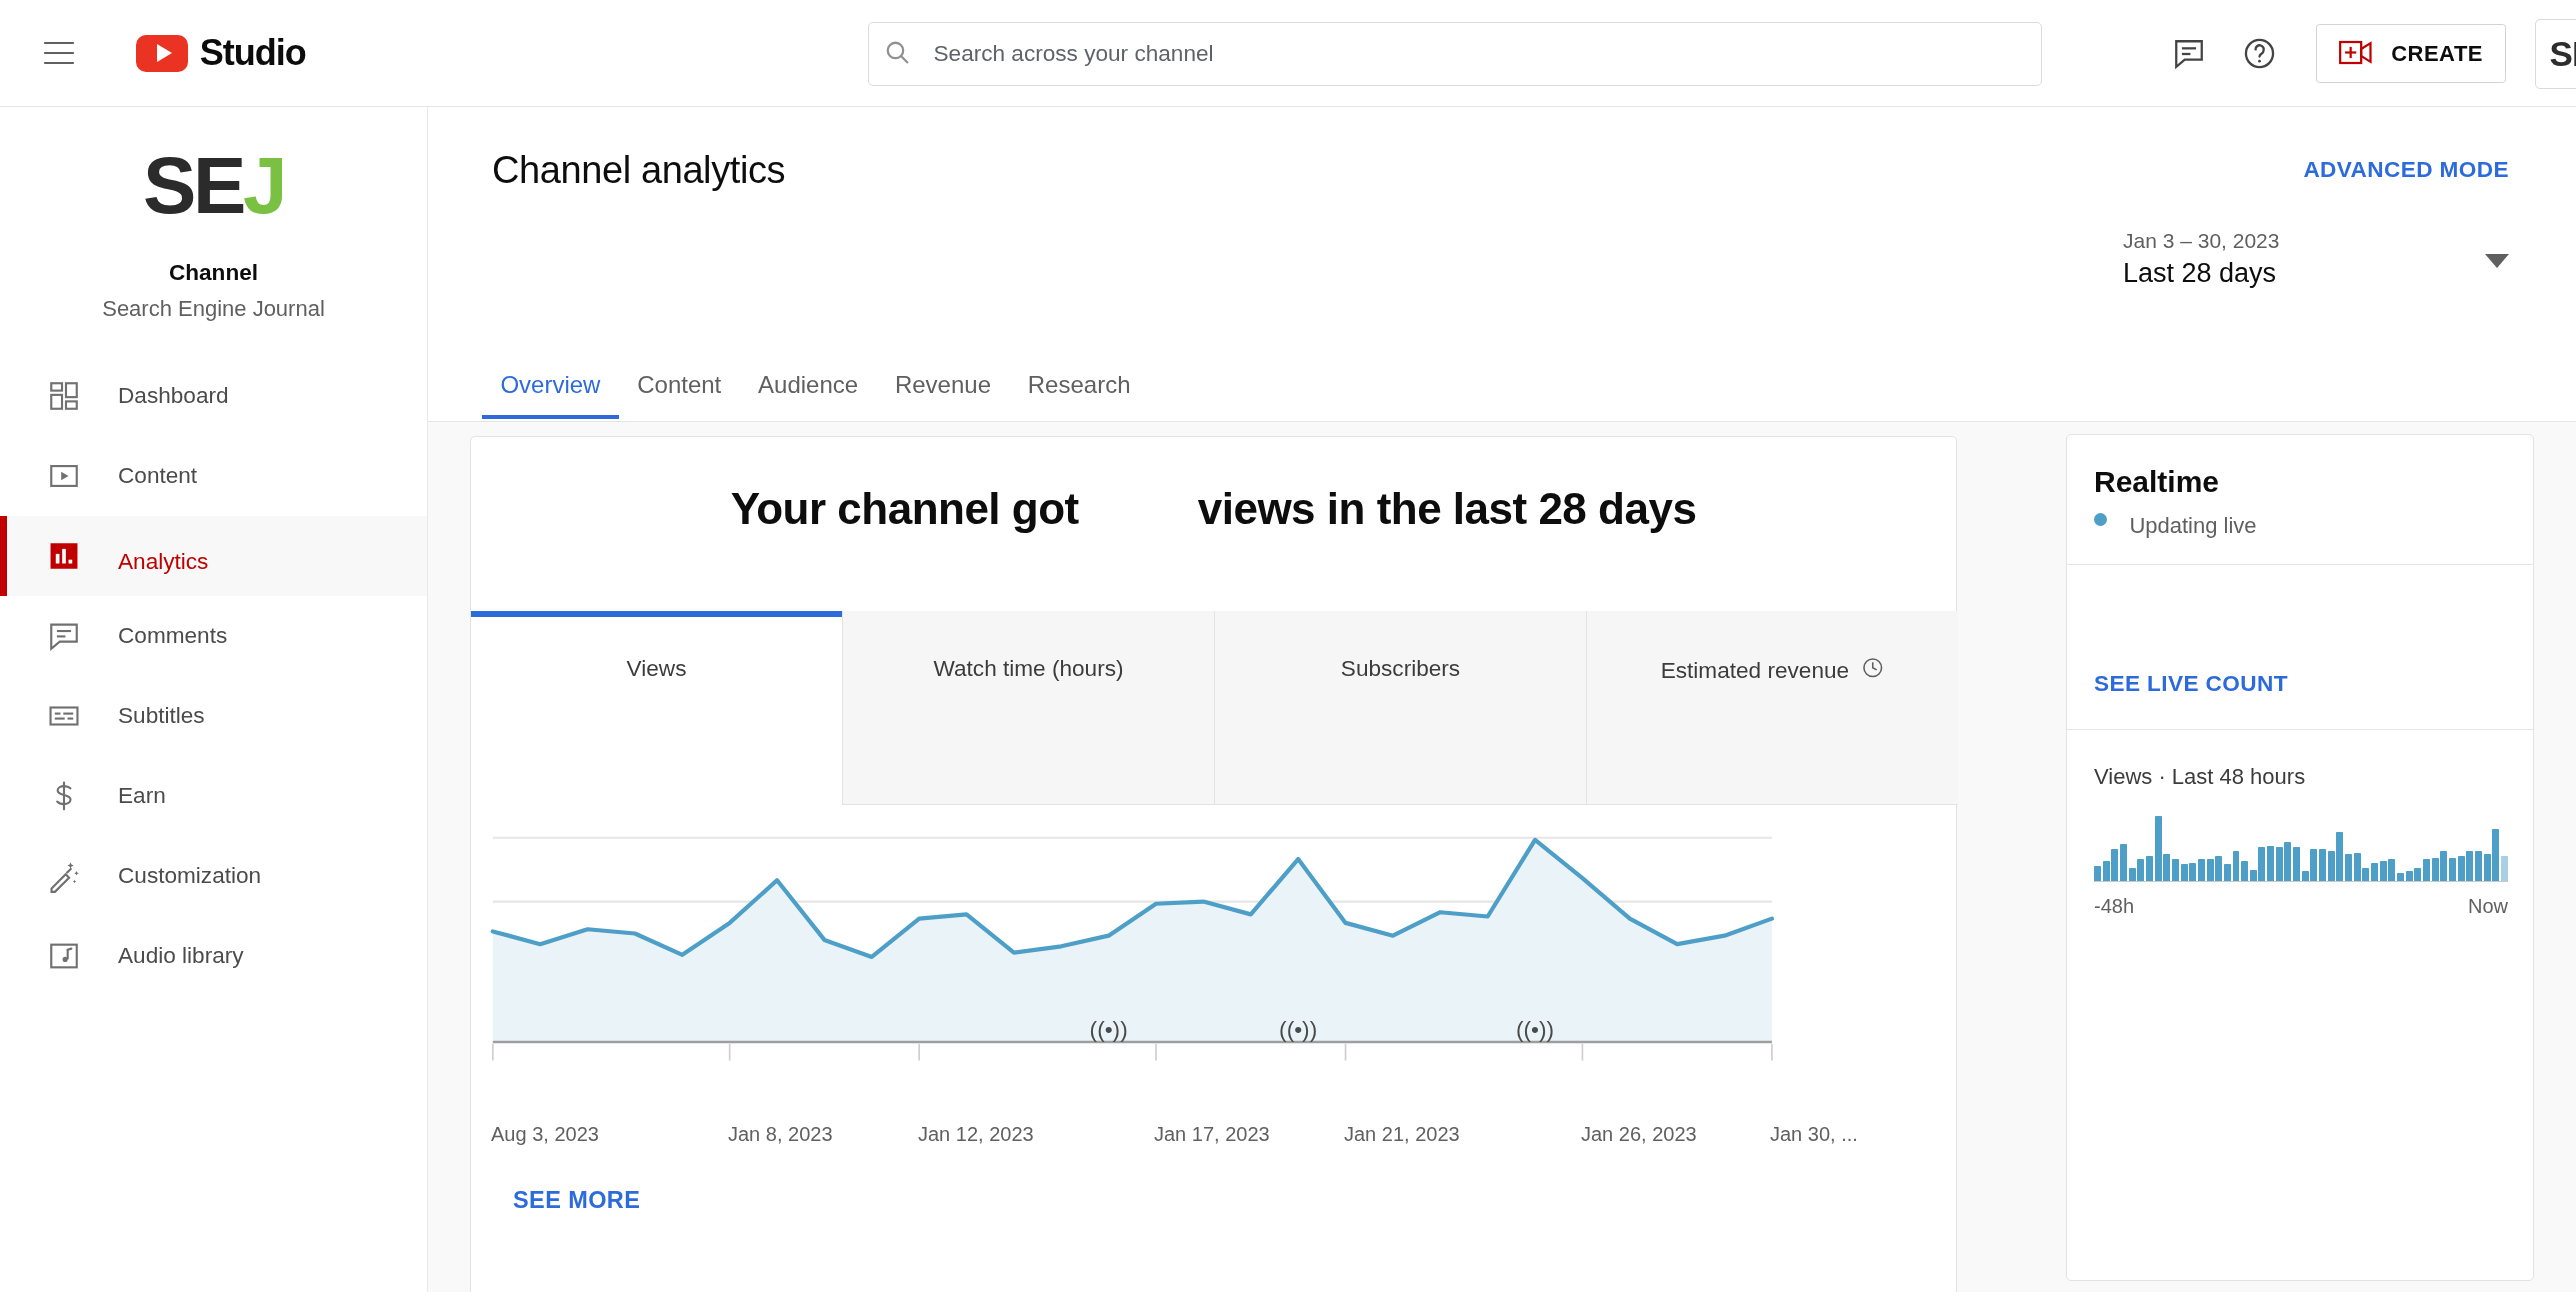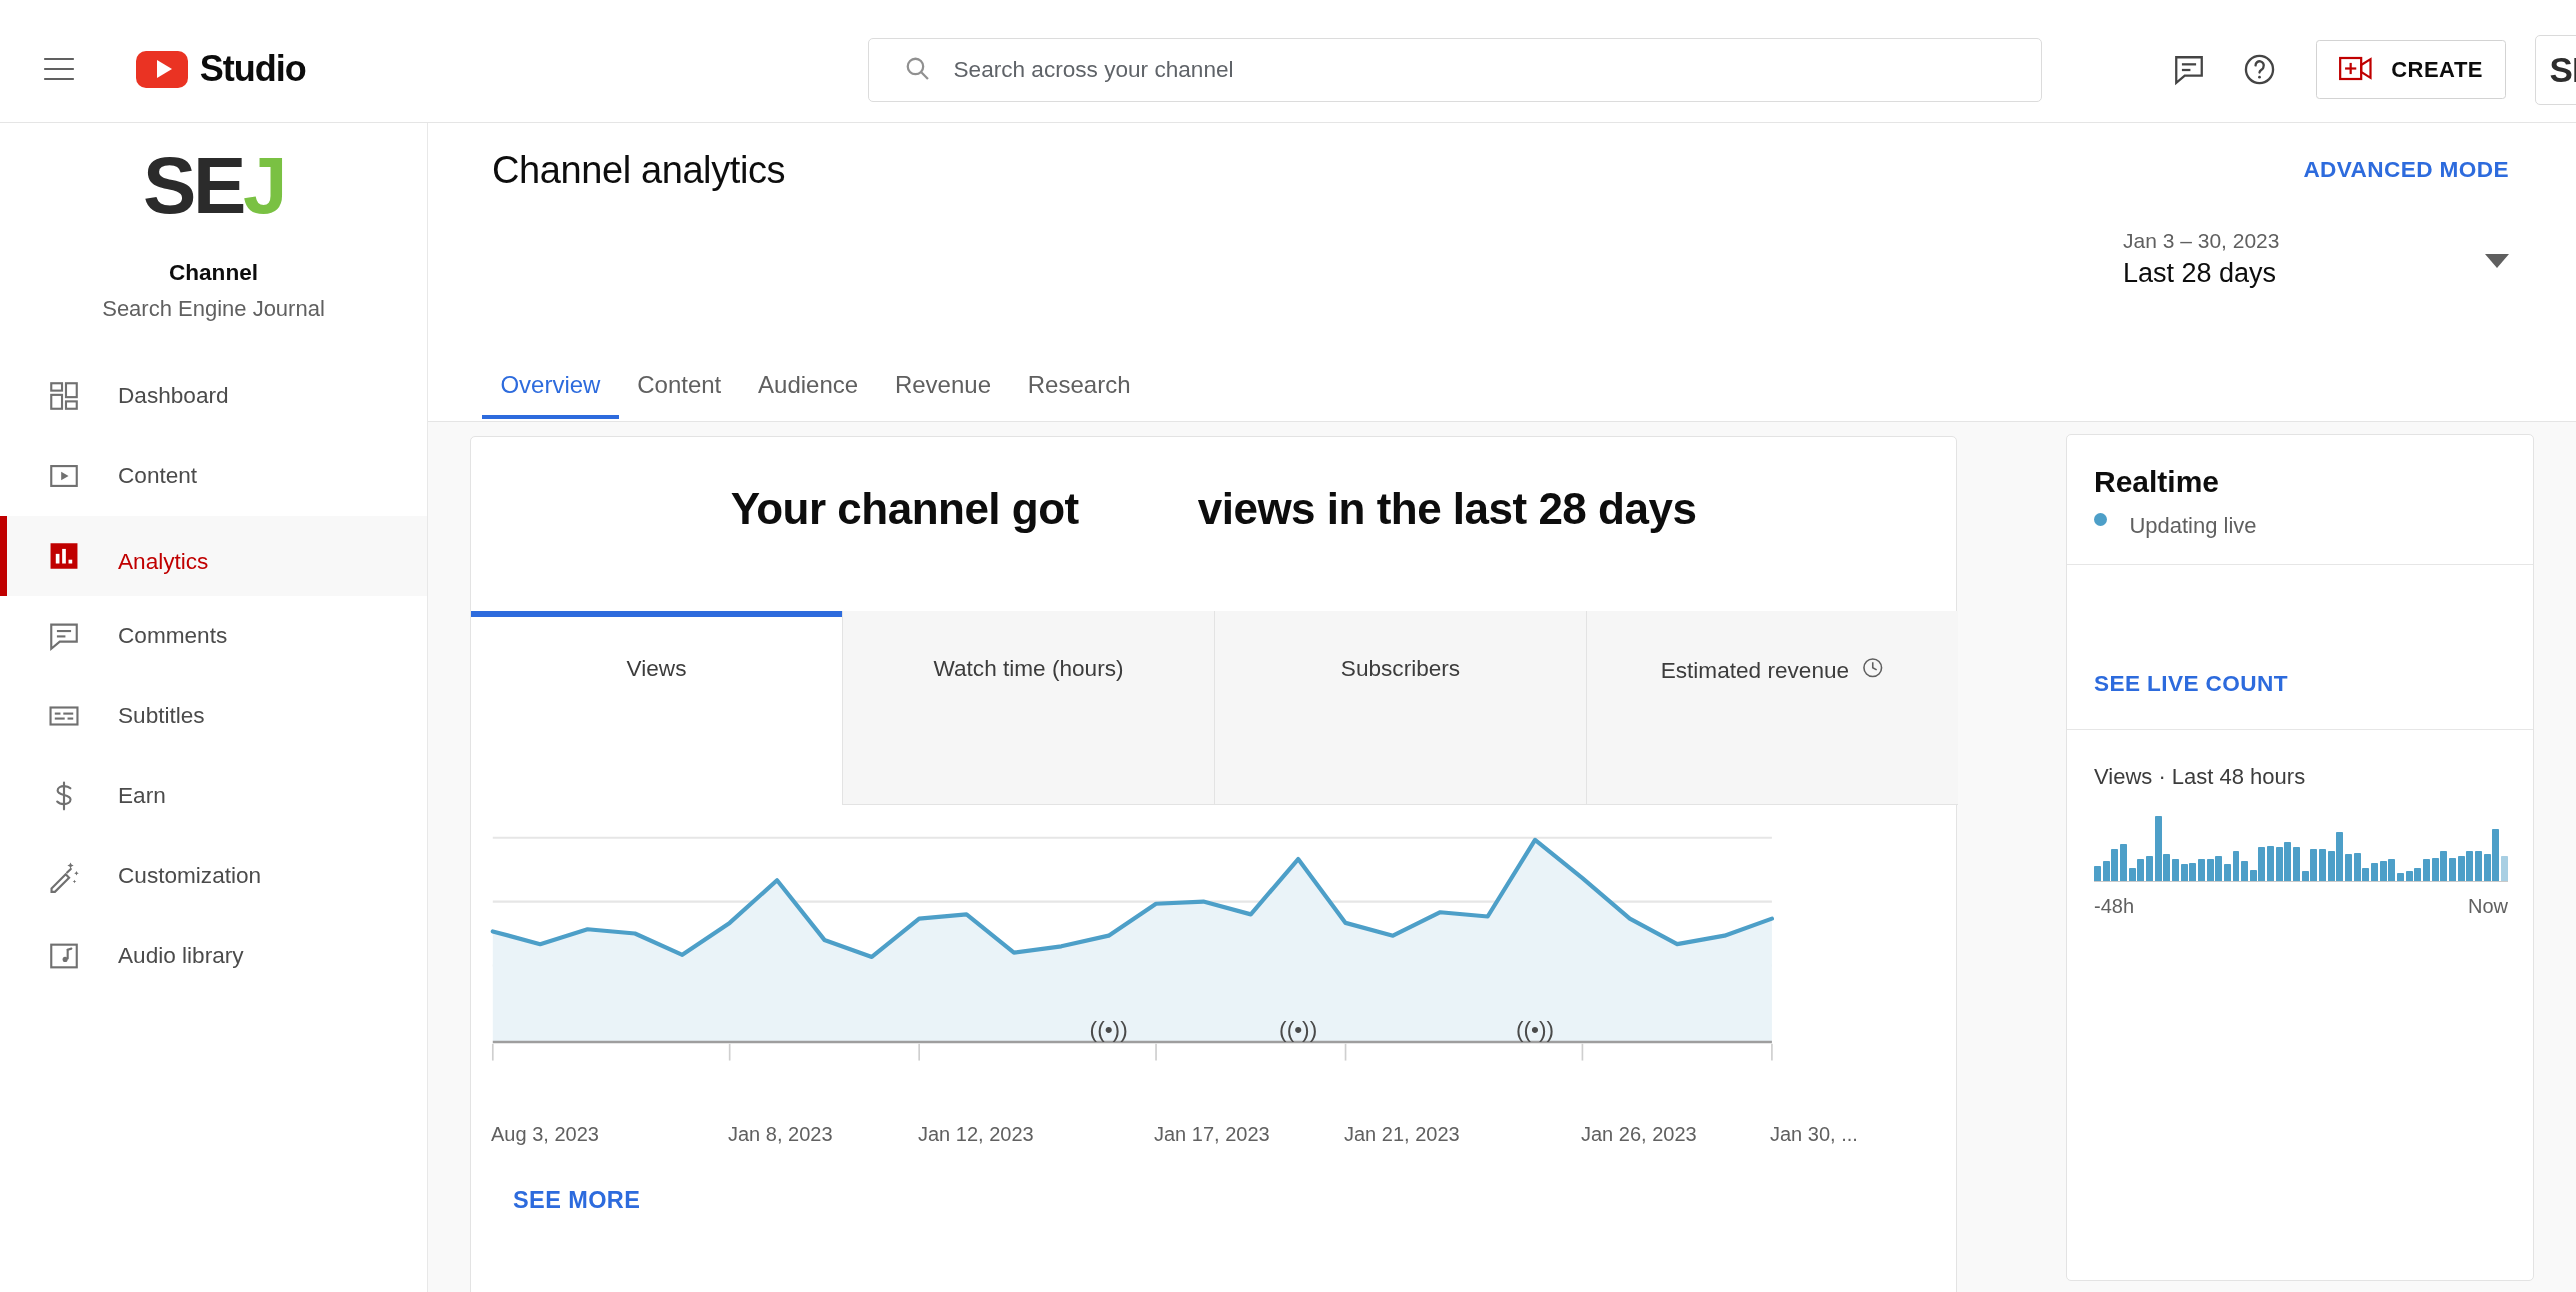--- a/index.html
+++ b/index.html
@@ -9,21 +9,21 @@
     height: 1293px;
     overflow: hidden;
     background: #ffffff;
     font-family: "Liberation Sans", "DejaVu Sans", sans-serif;
     color: #030303;
   }
 
   
   #topbar {
     position: absolute;
-    top: 16px; left: 0;
+    top: 0; left: 0;
     width: 2576px; height: 107px;
     background: #ffffff;
     border-bottom: 0.8px solid #e5e5e5;
     display: flex;
     align-items: center;
     z-index: 40;
   }
   #hamburger {
     width: 40px; height: 40px;
     margin-left: 39px;
@@ -64,21 +64,21 @@
   #searchwrap {
     position: absolute;
     left: 868px; top: 22px;
     width: 1174px; height: 64px;
   }
   #searchbox {
     width: 100%; height: 100%;
     border: 0.8px solid #dcdcdc;
     border-radius: 5px;
     display: flex; align-items: center;
-    padding-left: 34px;
+    padding-left: 14px;
     background: #fff;
   }
   #search-icon-g { flex: 0 0 auto; margin-right: 22px; }
   #search-input {
     border: 0; outline: 0;
     font-family: inherit;
     font-size: 22.6px;
     color: #5f6368;
     width: 90%;
     background: transparent;

